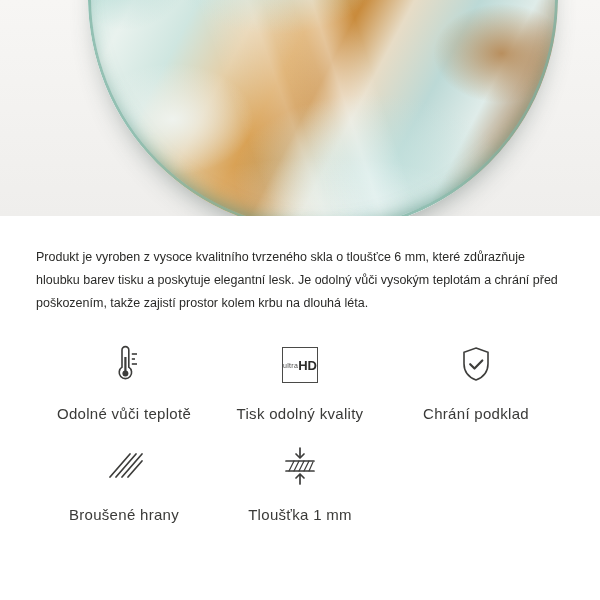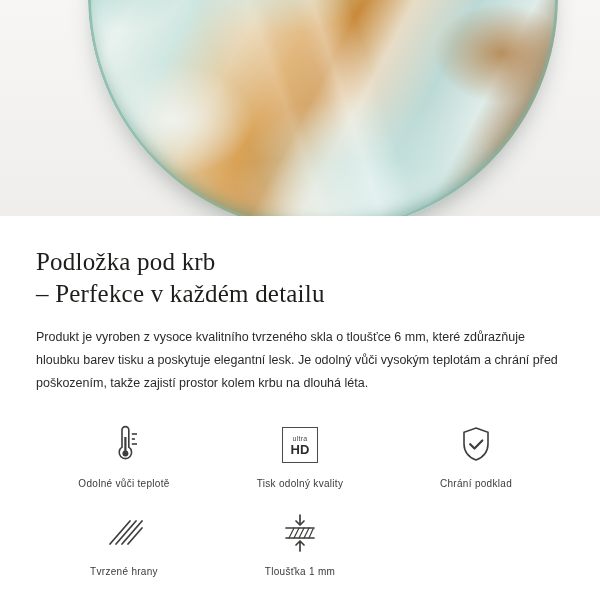--- a/index.html
+++ b/index.html
@@ -124,32 +124,32 @@
     align-items: center;
     justify-content: flex-start;
   }
   .feature-icon {
     height: 48px;
     display: flex;
     align-items: center;
     justify-content: center;
   }
   .feature-label {
-    margin-top: 9px;
-    font-size: 10px;
+    margin-top: 16px;
+    font-size: 15px;
     letter-spacing: 0.3px;
     color: #3a3a38;
     text-align: center;
   }
   .ultrahd {
     width: 34px;
     height: 34px;
     border: 1.6px solid #4a4a48;
     display: flex;
-    flex-direction: column;
+    flex-direction: row;
     align-items: center;
     justify-content: center;
     line-height: 1;
   }
   .ultrahd .u1 { font-size: 7px; letter-spacing: .3px; color: #4a4a48; }
   .ultrahd .u2 { font-size: 13px; font-weight: bold; color: #2d2d2b; margin-top: 1px; }
 </style>
 </head>
 <body>
 
@@ -158,24 +158,20 @@
   <div class="hero">
     <div class="hero-bg"></div>
     <div class="plate">
       <div class="plate-art"></div>
       <div class="plate-edge"></div>
     </div>
 
   </div>
 
   <div class="content">
-    <h1 class="headline">
-      <span>Podložka pod krb</span>
-      <span class="line2">– Perfekce v každém detailu</span>
-    </h1>
 
     <p class="desc">Produkt je vyroben z vysoce kvalitního tvrzeného skla o tloušťce 6 mm, které zdůrazňuje hloubku barev tisku a poskytuje elegantní lesk. Je odolný vůči vysokým teplotám a chrání před poškozením, takže zajistí prostor kolem krbu na dlouhá léta.</p>
 
     <div class="features">
 
       <div class="feature">
         <div class="feature-icon">
           <svg width="40" height="44" viewBox="0 0 40 44" fill="none" stroke="#3d3d3b" stroke-width="1.6">
             <path d="M18 7a3.4 3.4 0 0 1 6.8 0v17.2a6.2 6.2 0 1 1-6.8 0V7z"></path>
             <circle cx="21.4" cy="30.4" r="3" fill="#3d3d3b" stroke="none"></circle>
@@ -211,21 +207,21 @@
 
       <div class="feature">
         <div class="feature-icon">
           <svg width="40" height="40" viewBox="0 0 40 40" fill="none" stroke="#3d3d3b" stroke-width="1.7" stroke-linecap="round">
             <line x1="6" y1="31" x2="26" y2="8"></line>
             <line x1="12" y1="31" x2="32" y2="8"></line>
             <line x1="18" y1="31" x2="38" y2="8"></line>
             <line x1="24" y1="31" x2="38" y2="15"></line>
           </svg>
         </div>
-        <div class="feature-label">Tvrzené hrany</div>
+        <div class="feature-label">Broušené hrany</div>
       </div>
 
       <div class="feature">
         <div class="feature-icon">
           <svg width="44" height="42" viewBox="0 0 44 42" fill="none" stroke="#3d3d3b" stroke-width="1.7" stroke-linecap="round" stroke-linejoin="round">
             <line x1="22" y1="3" x2="22" y2="12"></line>
             <path d="M18 9l4 4 4-4"></path>
             <line x1="8" y1="16" x2="36" y2="16"></line>
             <line x1="8" y1="26" x2="36" y2="26"></line>
             <line x1="11" y1="26" x2="16" y2="16" stroke-width="1.2"></line>

